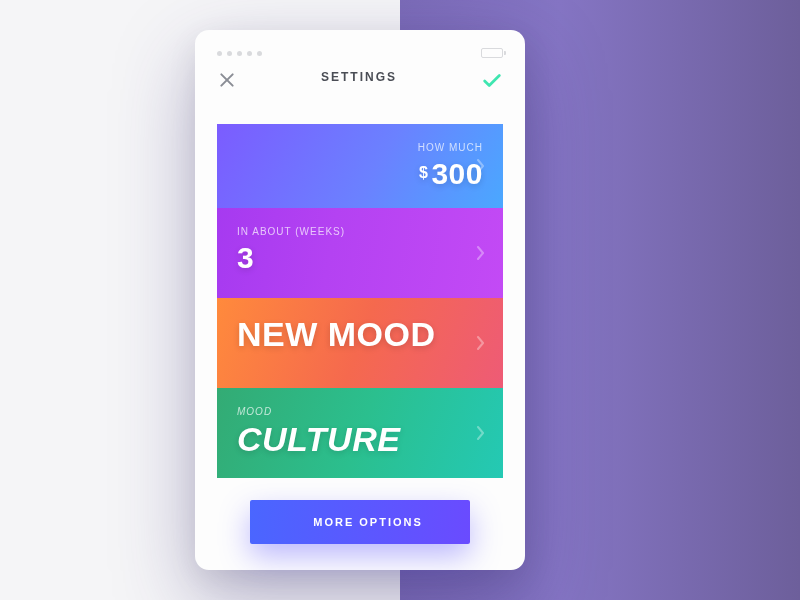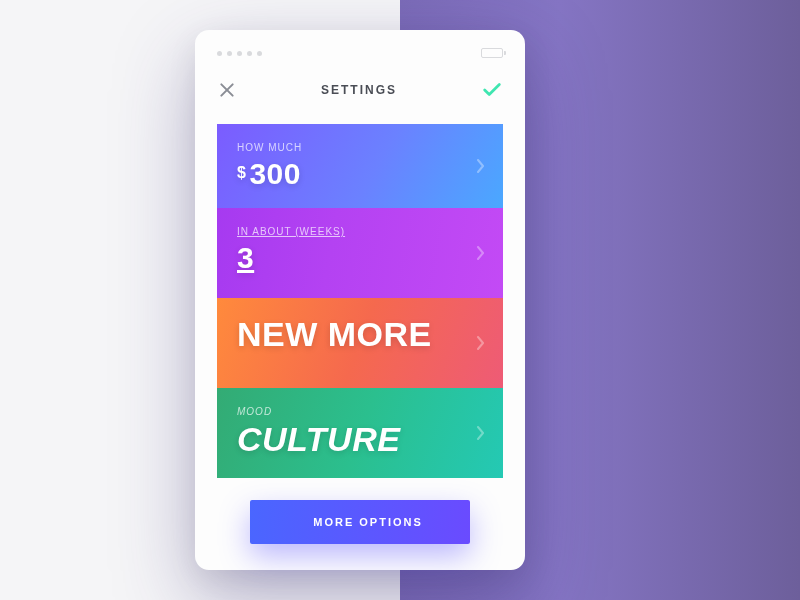--- a/index.html
+++ b/index.html
@@ -54,21 +54,20 @@
       position: absolute;
       right: -4px;
       top: 2px;
       width: 2px;
       height: 4px;
       background: #d9dadd;
       border-radius: 0 1px 1px 0;
     }
     .header {
       display: flex;
-      align-items: center;
       justify-content: space-between;
       height: 40px;
     }
     .close-x {
       width: 20px;
       height: 20px;
       position: relative;
       cursor: pointer;
     }
     .close-x::before, .close-x::after {
@@ -136,22 +135,22 @@
     .chevron {
       position: absolute;
       right: 18px;
       top: 50%;
       transform: translateY(-50%);
       width: 8px;
       height: 14px;
       opacity: 0.35;
     }
     .chevron svg { width: 8px; height: 14px; display: block; }
-    .card.how-much   { background: linear-gradient(120deg, #7b5cff 0%, #6b81ff 55%, #4aa8ff 100%); }
-    .card.in-about   { background: linear-gradient(100deg, #a63af0 0%, #b442f2 40%, #c34af5 100%); text-decoration: underline; }
+    .card.how-much   { background: linear-gradient(120deg, #7b5cff 0%, #6b81ff 55%, #4aa8ff 100%); text-align: right; }
+    .card.in-about   { background: linear-gradient(100deg, #a63af0 0%, #b442f2 40%, #c34af5 100%); }
     .card.from       { background: linear-gradient(110deg, #ff8a3c 0%, #f5694e 50%, #ee5b76 100%); }
     .card.mood       { background: linear-gradient(110deg, #33ab74 0%, #2bbf8e 50%, #24c9b4 100%); font-style: italic; }
     .more-btn {
       margin: 22px auto 0 auto;
       width: 220px;
       height: 44px;
       background: linear-gradient(95deg, #4a66ff 0%, #6a4bff 100%);
       color: #fff;
       font-size: 11px;
       letter-spacing: 2px;
@@ -209,21 +208,21 @@
       <div class="card-label">IN ABOUT (WEEKS)</div>
       <div class="card-value">3</div>
       <div class="chevron">
         <svg viewBox="0 0 8 14">
             <path d="M1 1l5 6-5 6" stroke="#fff" stroke-width="2" fill="none" stroke-linecap="round" stroke-linejoin="round"></path>
           </svg>
       </div>
     </div>
 
     <div class="card from">
-      <div class="card-value huge">NEW MORE</div>
+      <div class="card-value huge">NEW MOOD</div>
       <div class="chevron">
         <svg viewBox="0 0 8 14">
             <path d="M1 1l5 6-5 6" stroke="#fff" stroke-width="2" fill="none" stroke-linecap="round" stroke-linejoin="round"></path>
           </svg>
       </div>
     </div>
 
     <div class="card mood">
       <div class="card-label">MOOD</div>
       <div class="card-value huge">CULTURE</div>

